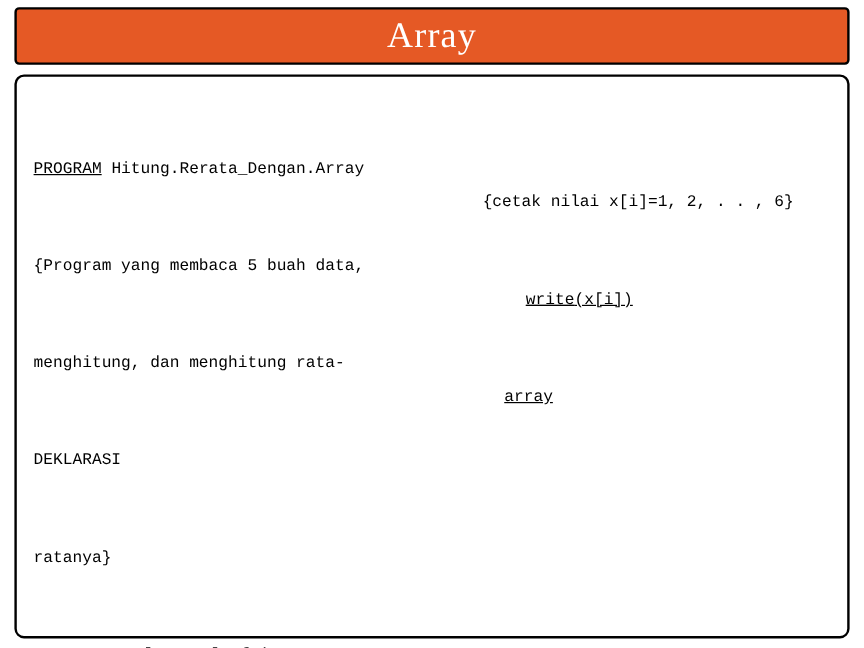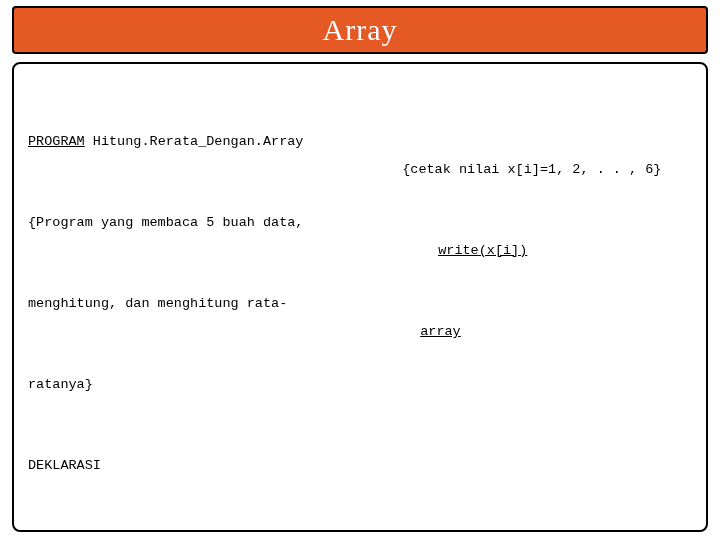--- a/index.html
+++ b/index.html
@@ -68,22 +68,22 @@
   <div class="title-bar">
     <span class="title-text">Array</span>
   </div>
 
   <div class="content-box">
 
     <div class="col col-left">
       <div><span class="u">PROGRAM</span><span> Hitung.Rerata_Dengan.Array</span></div>
       <div>{Program yang membaca 5 buah data,</div>
       <div>menghitung, dan menghitung rata-</div>
+      <div>DEKLARASI</div>
       <div>ratanya}</div>
-      <div>DEKLARASI</div>
       <span class="ind1"><span>x : </span><span class="u">array</span><span>[1. . 6] </span><span class="u">of</span><span> </span><span class="u">integer</span></span>
       
       
       
       
       
       
       
       
     </div>

